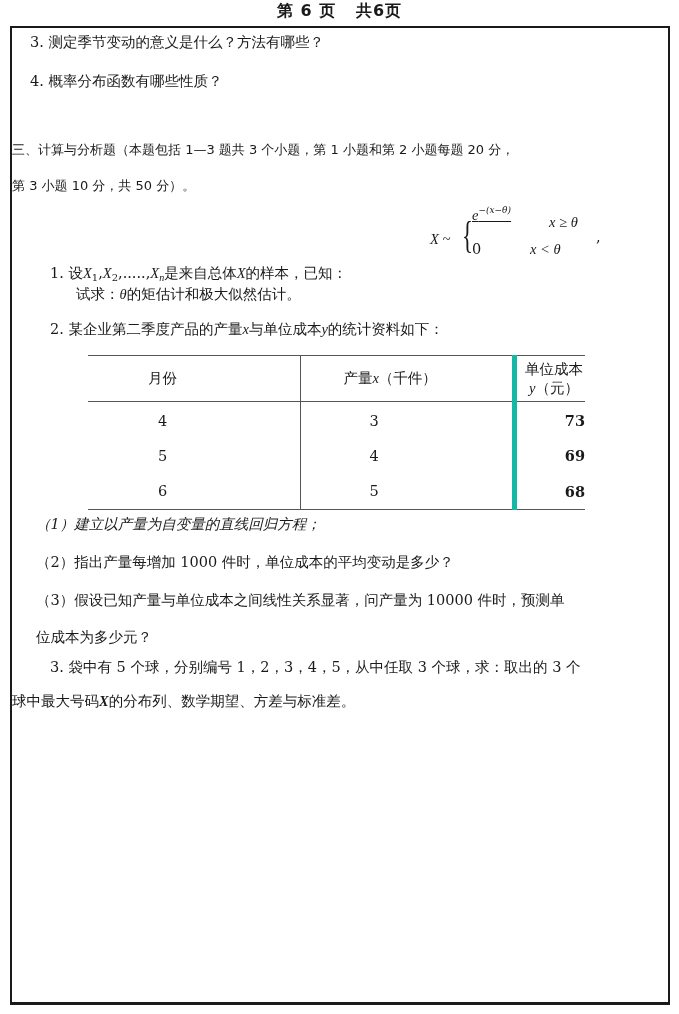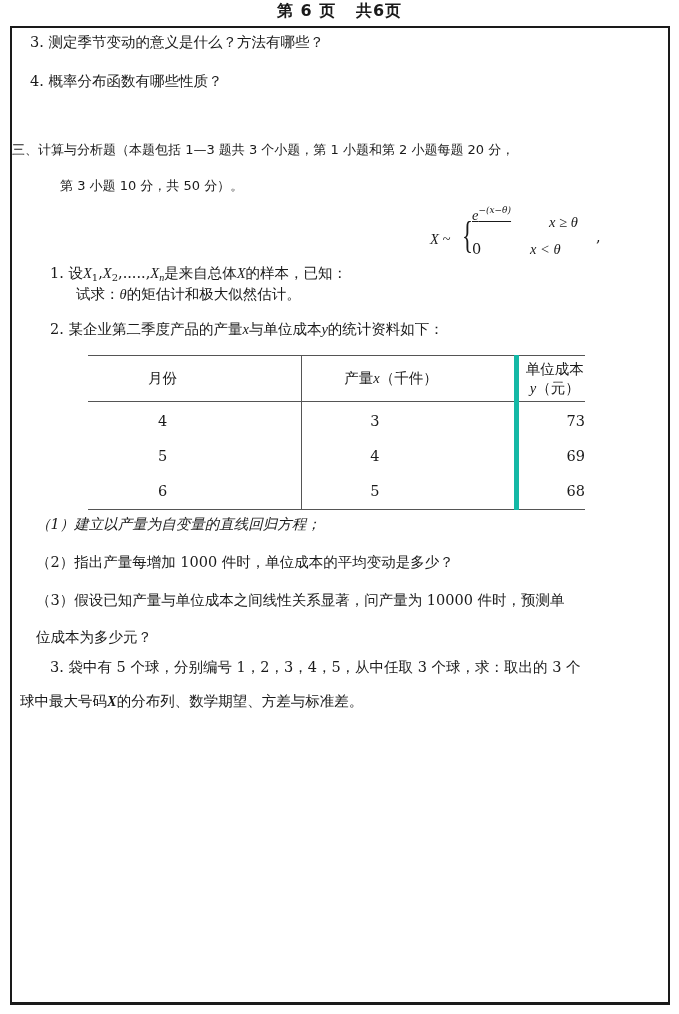--- a/index.html
+++ b/index.html
@@ -21,37 +21,37 @@
   .table-wrap { position: absolute; left: 88px; top: 355px; width: 497px; }
   table { border-collapse: collapse; width: 100%; font-size: 14.5px; }
   th, td { font-weight: normal; text-align: left; padding: 0; }
   thead tr { border-top: 1px solid #555; border-bottom: 1px solid #555; height: 46px; }
   tbody tr { height: 36px; }
   tbody tr:last-child { border-bottom: 1px solid #555; }
   .c1 { width: 166px; border-right: 1px solid #555; }
   .c2 { width: 166px; border-right: 5px solid #14b8a6; }
   .c3 { }
   th.c1 { padding-left: 60px; } th.c2 { padding-left: 42px; } th.c3 { padding-left: 6px; text-align: center; }
-  td.c1 { padding-left: 70px; } td.c2 { padding-left: 68px; } td.c3 { padding-left: 48px; }
+  td.c1 { padding-left: 70px; } td.c2 { padding-left: 68px; } td.c3 { padding-left: 48px; font-weight: bold; }
   tbody tr:first-child td { padding-top: 2px; }
 </style>
 </head>
 <body>
 
 <div class="page-header">
   <span>第 6 页</span>&nbsp;&nbsp;&nbsp;<span>共6页</span>
 </div>
 
 <div class="frame"></div>
 
 <div class="t" style="left:30px; top:32px;">3. 测定季节变动的意义是什么？方法有哪些？</div>
 <div class="t" style="left:30px; top:71px;">4. 概率分布函数有哪些性质？</div>
 
 <div class="t sans" style="left:12px; top:140px;">三、计算与分析题（本题包括 1—3 题共 3 个小题，第 1 小题和第 2 小题每题 20 分，</div>
-<div class="t sans" style="left:12px; top:176px;padding-left:48px;">第 3  小题 10 分，共 50 分）。</div>
+<div class="t sans" style="left:12px; top:176px;">第 3  小题 10 分，共 50 分）。</div>
 
 <div class="t" style="left:50px; top:229px;margin-top:34px;">
   <span>1.</span>
   <span>设</span><span class="it">X</span><sub>1</sub>,<span class="it">X</span><sub>2</sub><span>,.....,</span><span class="it">X</span><sub class="it">n</sub><span>是来自总体</span><span class="it">X</span><span>的样本，已知：</span>
 </div>
 <div class="t it" style="left:430px; top:229px;">X ~</div>
 <div class="brace" style="left:462px; top:215px;">{</div>
 <div class="t" style="left:472px; top:200px;text-decoration:underline;"><span class="it">e</span><span class="exp">−(x−θ)</span></div>
 <div class="t it" style="left:549px; top:212px;">x ≥ θ</div>
 <div class="t" style="left:472px; top:239px;">0</div>
@@ -93,15 +93,15 @@
     </tbody>
   </table>
 </div>
 
 <div class="t" style="left:36px; top:514px;font-style:italic;">（1）建立以产量为自变量的直线回归方程；</div>
 <div class="t" style="left:36px; top:552px;">（2）指出产量每增加 1000 件时，单位成本的平均变动是多少？</div>
 <div class="t" style="left:36px; top:590px;">（3）假设已知产量与单位成本之间线性关系显著，问产量为 10000 件时，预测单</div>
 <div class="t" style="left:36px; top:627px;">位成本为多少元？</div>
 
 <div class="t" style="left:50px; top:657px;">3. 袋中有 5 个球，分别编号 1，2，3，4，5，从中任取 3 个球，求：取出的 3 个</div>
-<div class="t" style="left:12px; top:691px;padding-left:8px;">
+<div class="t" style="left:12px; top:691px;">
   <span>球中最大号码</span><span class="bi">X</span><span>的分布列、数学期望、方差与标准差。</span>
 </div>
 
 </body></html>

